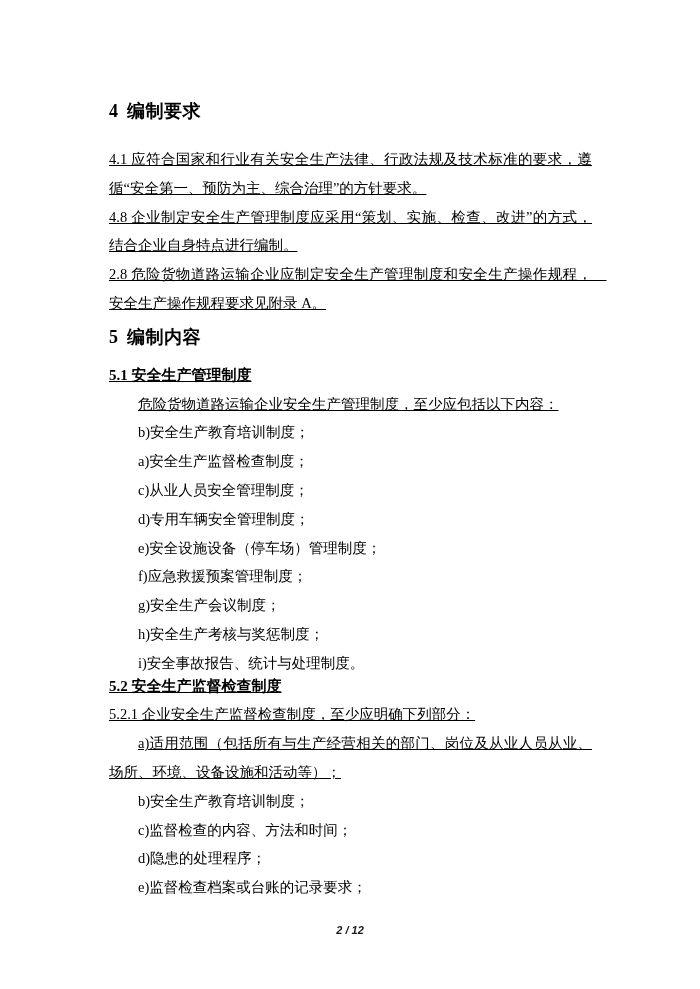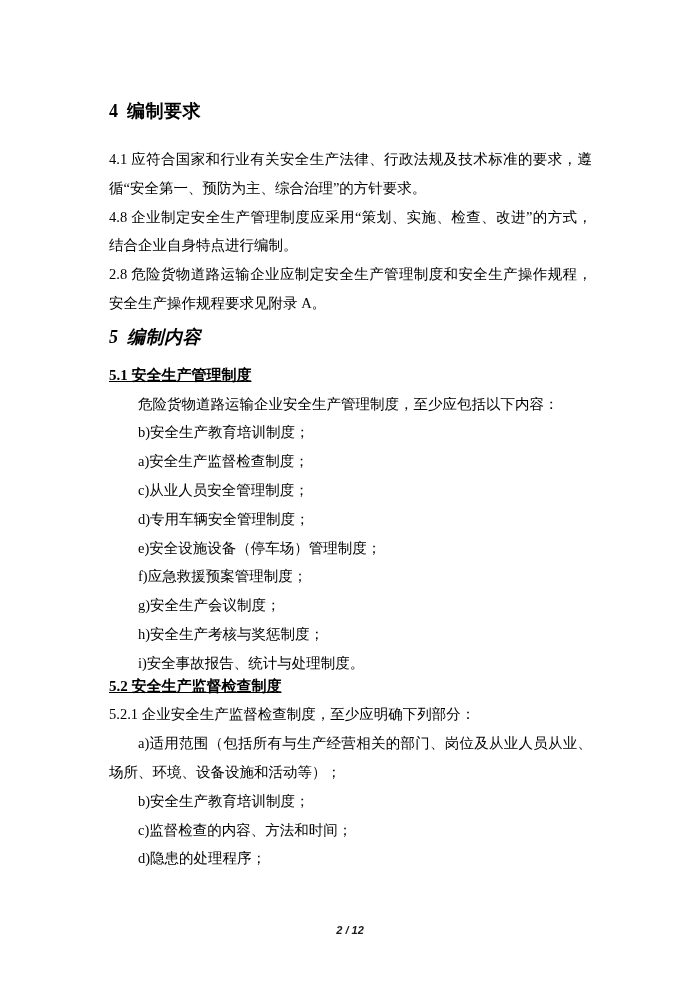--- a/index.html
+++ b/index.html
@@ -30,37 +30,37 @@
     letter-spacing: 0.5px;
   }
   .sec-h1 .sec-num {
     font-family: "Liberation Serif", "DejaVu Serif", serif;
     margin-right: 9px;
     letter-spacing: 0;
   }
   .sec-h1.sec-5 {
     margin-top: 6px;
     margin-bottom: 11px;
-    font-style: italic;
   }
   .sec-h2 {
     font-family: "Liberation Serif", "DejaVu Serif", serif;
     font-weight: bold;
     font-size: 15px;
     line-height: 28.8px;
     margin: 0;
     text-decoration: underline;
   }
   .sec-h2.sec-52 {
     margin-top: -6px;
   }
   p.body-para {
     margin: 0;
     text-align: justify;
     text-justify: inter-ideograph;
+    text-decoration: underline;
   }
   p.indent-first {
     text-indent: 2em;
   }
   p.list-line {
     margin: 0;
     text-indent: 2em;
     text-align: left;
   }
   .footer {
@@ -106,16 +106,17 @@
 
   <h2 class="sec-h2 sec-52">5.2 安全生产监督检查制度</h2>
 
   <p class="body-para">5.2.1 企业安全生产监督检查制度，至少应明确下列部分：</p>
 
   <p class="body-para indent-first">a)适用范围（包括所有与生产经营相关的部门、岗位及从业人员从业、场所、环境、设备设施和活动等）；</p>
 
   <p class="list-line">b)安全生产教育培训制度；</p>
   <p class="list-line">c)监督检查的内容、方法和时间；</p>
   <p class="list-line">d)隐患的处理程序；</p>
+  <p class="list-line">e)监督检查档案或台账的记录要求；</p>
 
   <div class="footer"><span>2 / 12</span></div>
 
 </div>
 
 </body></html>

